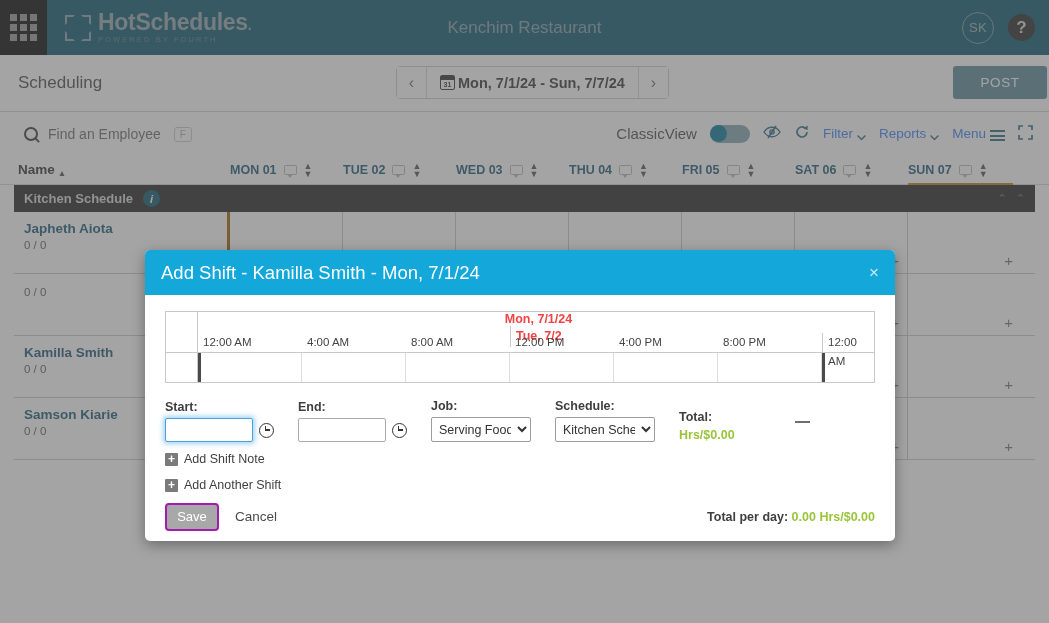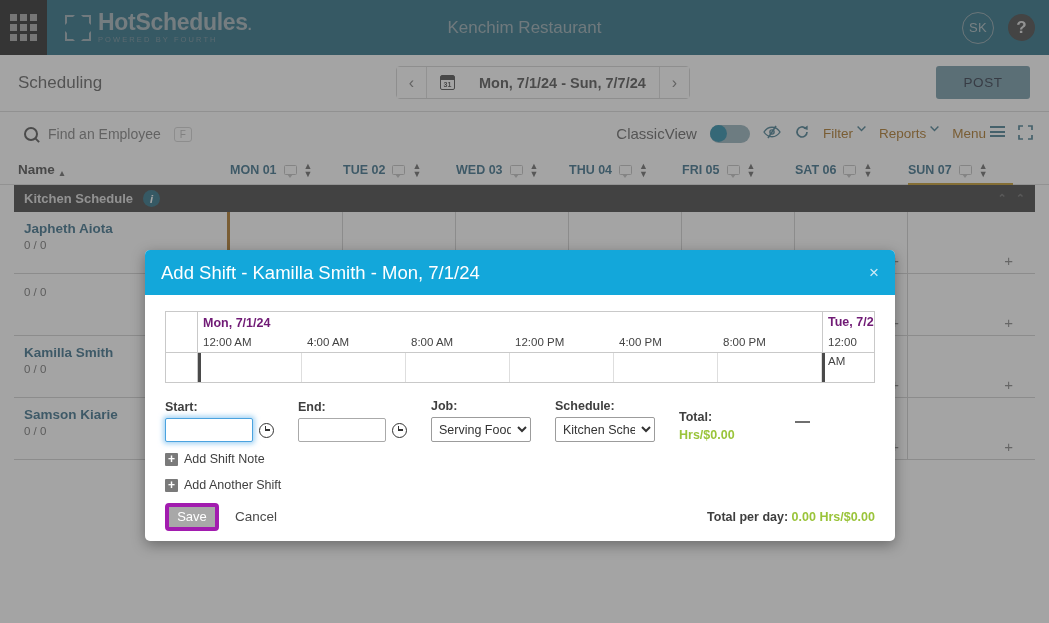--- a/index.html
+++ b/index.html
@@ -74,35 +74,35 @@
     display: flex; align-items: stretch; height: 33px;
     border: 1px solid #cfcfcf; border-radius: 4px; background: #fff;
   }
   .datenav button, .datenav .dnav-mid {
     background: #fff; border: none; display: flex; align-items: center;
     justify-content: center; font-family: inherit;
   }
   .dnav-arrow { width: 30px; color: #6f6f6f; font-size: 16px; cursor: pointer; }
   .dnav-arrow.left { border-right: 1px solid #d8d8d8; }
   .dnav-arrow.right { border-left: 1px solid #d8d8d8; }
-  .dnav-mid { padding: 0 13px; gap: 24px; font-size: 14.5px; font-weight: bold; color: #3b3b3b; cursor: pointer; }
+  .dnav-mid { padding: 0 13px; gap: 3px; font-size: 14.5px; font-weight: bold; color: #3b3b3b; cursor: pointer; }
   .cal-icon {
     width: 15px; height: 15px; border: 1.6px solid #333; border-radius: 2px;
     position: relative; font-size: 7px; line-height: 1; color: #333;
     display: flex; align-items: flex-end; justify-content: center; padding-bottom: 1px;
     font-weight: bold;
   }
   .cal-icon::before {
     content: ""; position: absolute; top: 0; left: 0; right: 0; height: 3.5px;
     background: #333;
   }
 
   .post-btn {
-    position: absolute; right: 19px; top: 11px; width: 94px; height: 33px;
-    background: #5d8a99; color: #0f172a; border: none; border-radius: 3px;
+    position: absolute; right: 2px; top: 11px; width: 94px; height: 33px;
+    background: #5d8a99; color: #ffffff; border: none; border-radius: 3px;
     font-size: 13.5px; letter-spacing: 0.6px; font-family: inherit; cursor: pointer;
   }
 
   
   .toolrow {
     position: absolute; top: 112px; left: 0; width: 1049px; height: 43px;
     background: #ffffff; display: flex; align-items: center;
   }
   .search-wrap { display: flex; align-items: flex-end; gap: 9px; margin-left: 24px; }
   .mag { width: 15px; height: 15px; position: relative; display: inline-block; }
@@ -126,21 +126,21 @@
   }
   .classic-label { color: #4f4f4f; font-size: 15px; }
   .toggle {
     width: 40px; height: 18px; border-radius: 9px; background: #86a6b1;
     position: relative; cursor: pointer;
   }
   .toggle .knob {
     position: absolute; width: 17px; height: 17px; border-radius: 50%;
     background: #0b7b9c; top: 0.5px; left: 0.5px;
   }
-  .tool-link { display: flex; align-items: flex-start; gap: 4px; cursor: pointer; color: #a16207; }
+  .tool-link { display: flex; align-items: flex-end; gap: 4px; cursor: pointer; color: #3b82f6; }
   .caret { font-size: 10px; }
   .icon-btn { cursor: pointer; color: #2d6a80; font-size: 16px; line-height: 1; }
   .hamburger { display: inline-flex; flex-direction: column; gap: 2.5px; }
   .hamburger i { width: 15px; height: 2px; background: #2d6a80; display: block; }
 
   
   .dayrow {
     position: absolute; top: 155px; left: 0; width: 1049px; height: 30px;
     background: #ffffff; display: flex; align-items: center;
     border-bottom: 1px solid #d8d8d8;
@@ -219,21 +219,21 @@
   }
   .modal-body { flex: 1; padding: 16px 20px 0 20px; position: relative; }
 
   
   .timeline { border: 1px solid #c9c9c9; display: flex; width: 710px; }
   .tl-gutter { width: 54px; border-right: 1px solid #c9c9c9; }
   .tl-gutter .tl-top { height: 21px; }
   .tl-gutter .tl-mid { height: 19px; border-top: 0; }
   .tl-gutter .tl-track { height: 30px; border-top: 1px solid #c9c9c9; }
   .tl-main { flex: 1; position: relative; }
-  .tl-daylabels { display: flex; height: 21px; align-items: center; font-size: 12.5px; font-weight: bold; color: #701a75; }
+  .tl-daylabels { display: flex; height: 21px; align-items: center; font-size: 12.5px; font-weight: bold; color: #ef4444; flex-direction: column; }
   .tl-day1 { padding-left: 5px; flex: 1; }
   .tl-day2 { width: 52px; border-left: 1px solid #c9c9c9; padding-left: 5px; height: 21px; line-height: 21px; }
   .tl-times { display: flex; height: 19px; font-size: 11.5px; color: #444; }
   .tl-times span { width: 104px; padding-left: 5px; line-height: 19px; display: block; }
   .tl-times span.last { width: 52px; border-left: 1px solid #c9c9c9; }
   .tl-track-row { height: 30px; border-top: 1px solid #c9c9c9; display: flex; position: relative; }
   .tl-track-row i { width: 104px; border-right: 1px solid #dedede; display: block; }
   .tl-track-row i.last { width: 52px; border-right: none; }
   .tl-edge {
     position: absolute; width: 3px; top: 0; bottom: 0; background: #4a4a4a;
@@ -287,21 +287,21 @@
     display: flex; align-items: center; justify-content: center;
     font-size: 12px; line-height: 1; border-radius: 1px; font-weight: bold;
   }
 
   
   .modal-foot {
     display: flex; align-items: center; padding: 0 20px 0 20px; height: 52px;
   }
   .save-btn {
     width: 54px; height: 28px; background: #a8a8a8; color: #fff;
-    border: 4px solid #a21caf; border-radius: 4px; font-family: inherit;
+    border: 2px solid #a21caf; border-radius: 4px; font-family: inherit;
     font-size: 13px; cursor: pointer;
   }
   .cancel-link { margin-left: 16px; font-size: 13.5px; color: #4a4a4a; cursor: pointer; }
   .total-day { margin-left: auto; font-size: 12.5px; font-weight: bold; color: #3f3f3f; }
   .total-day .val { color: #9ac43a; }
 </style>
 </head>
 <body>
 
 <div id="page">

